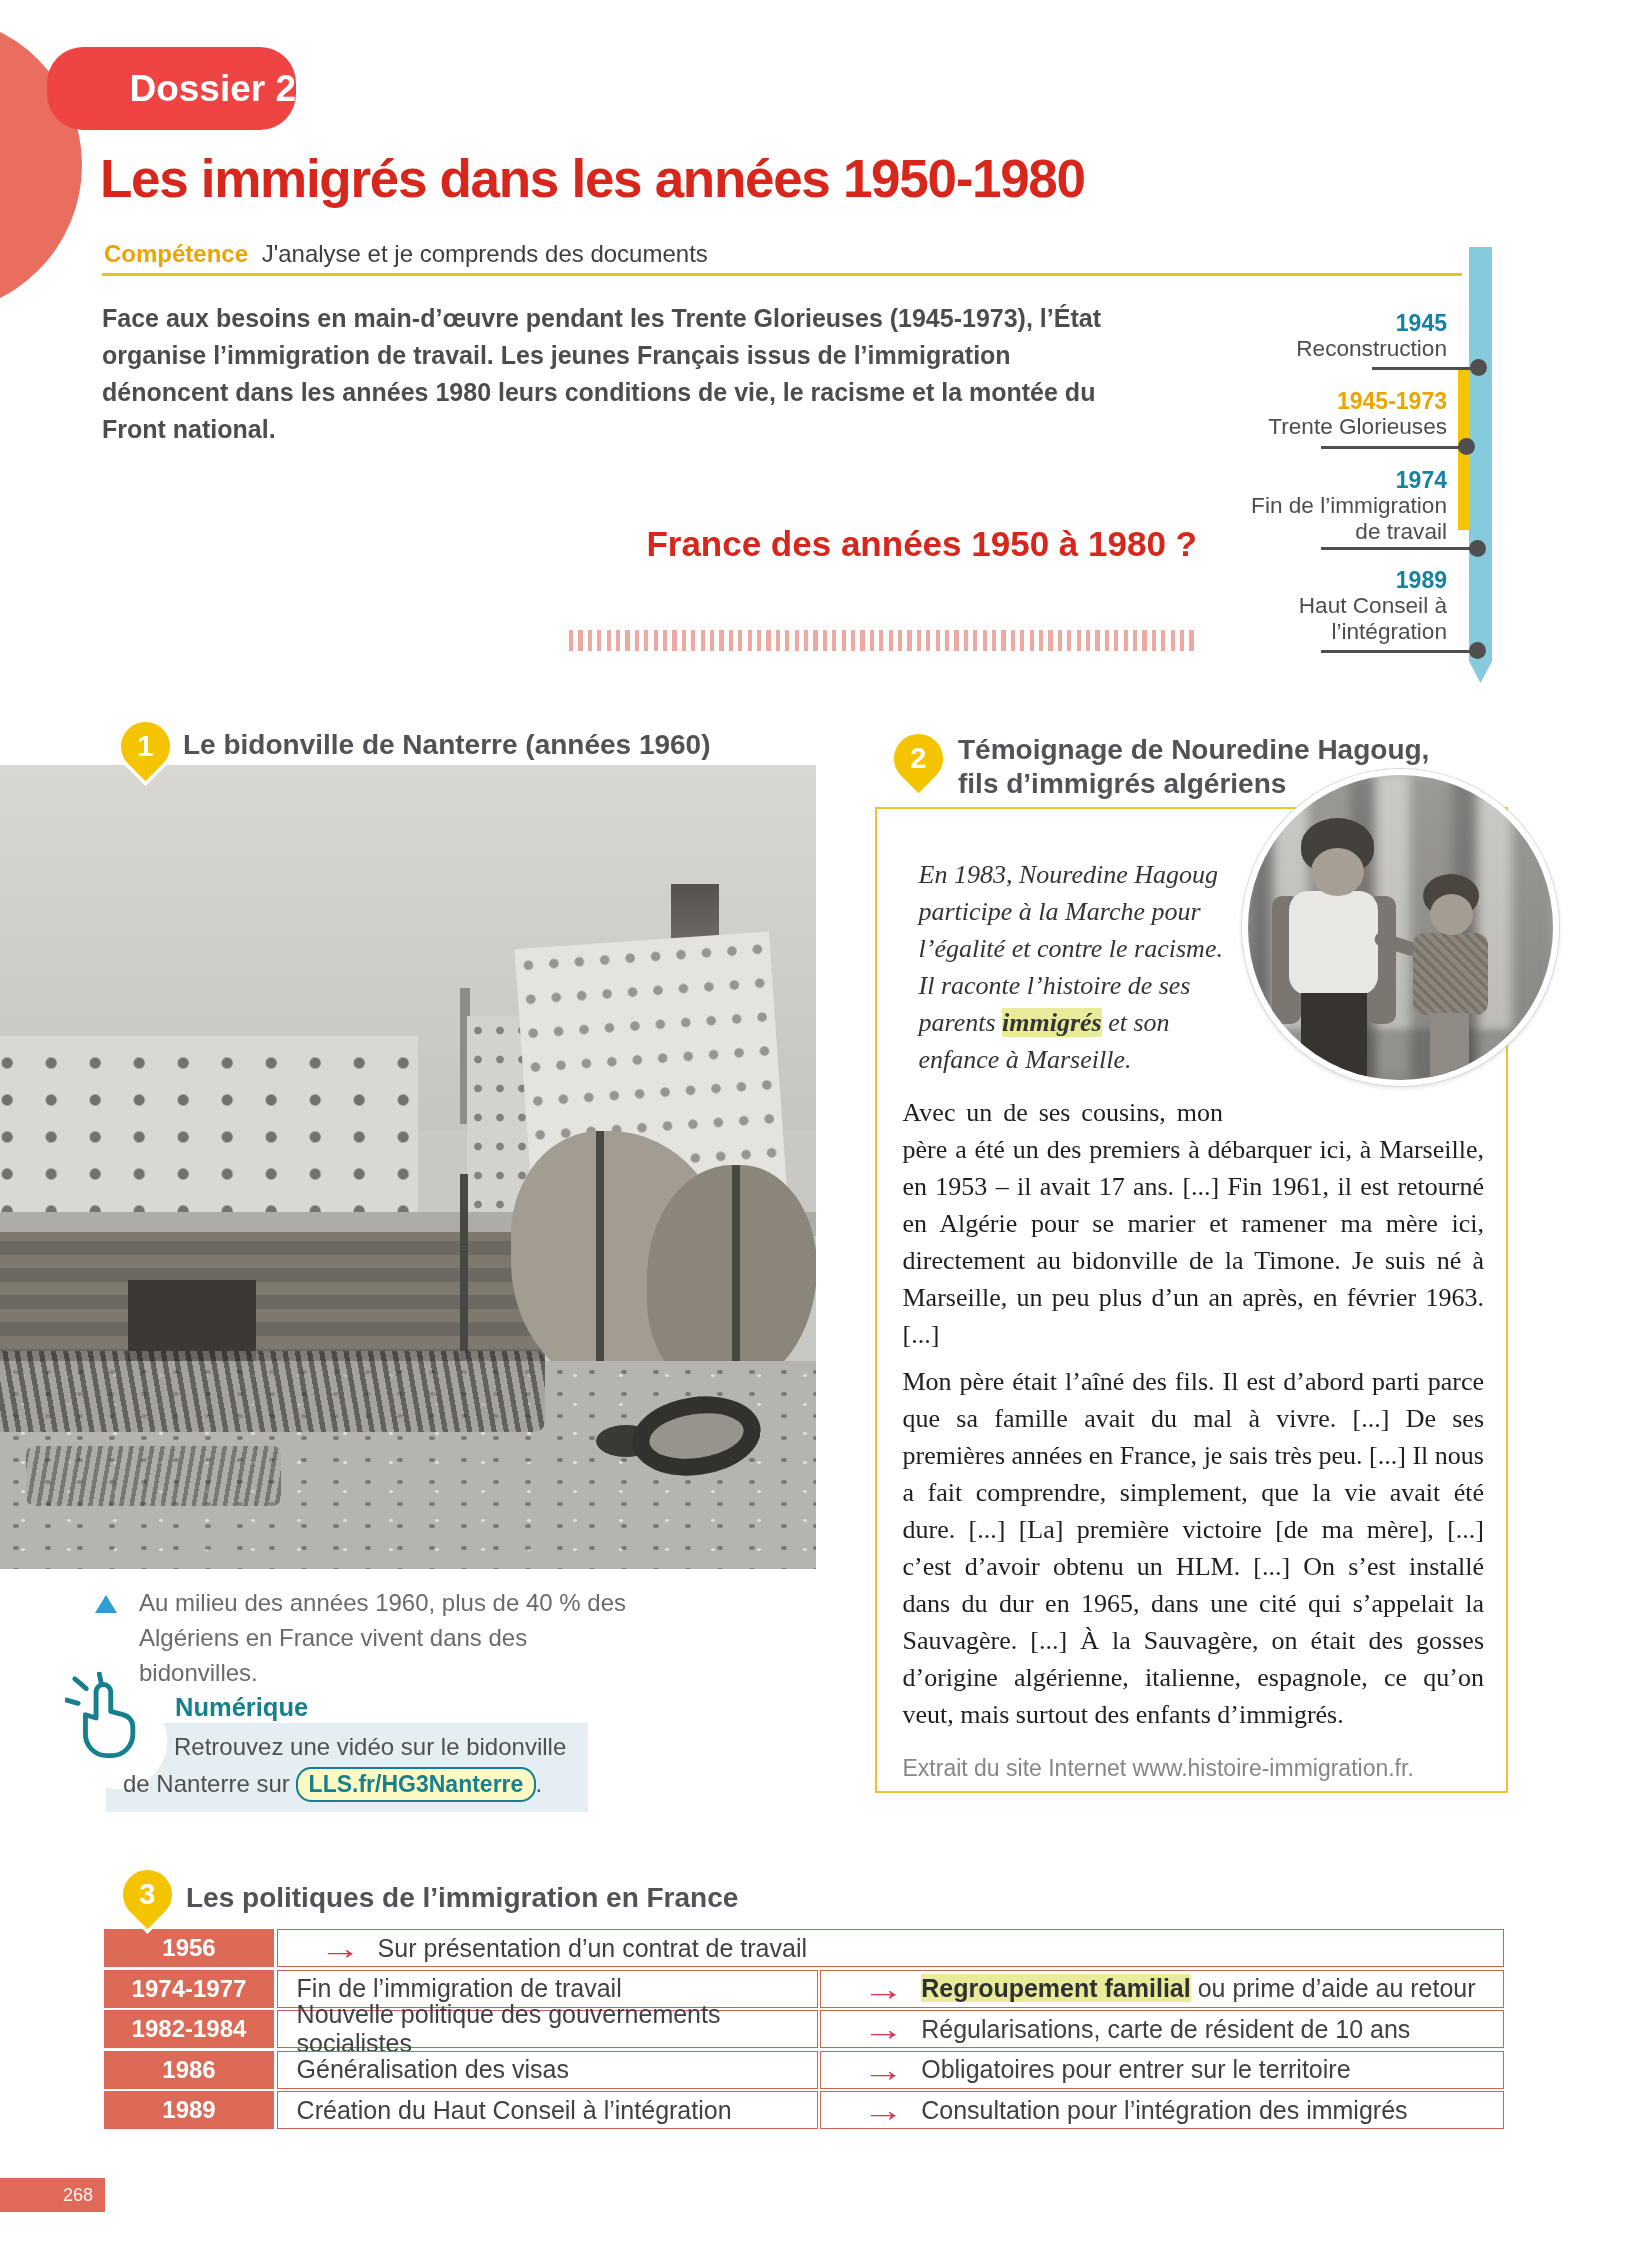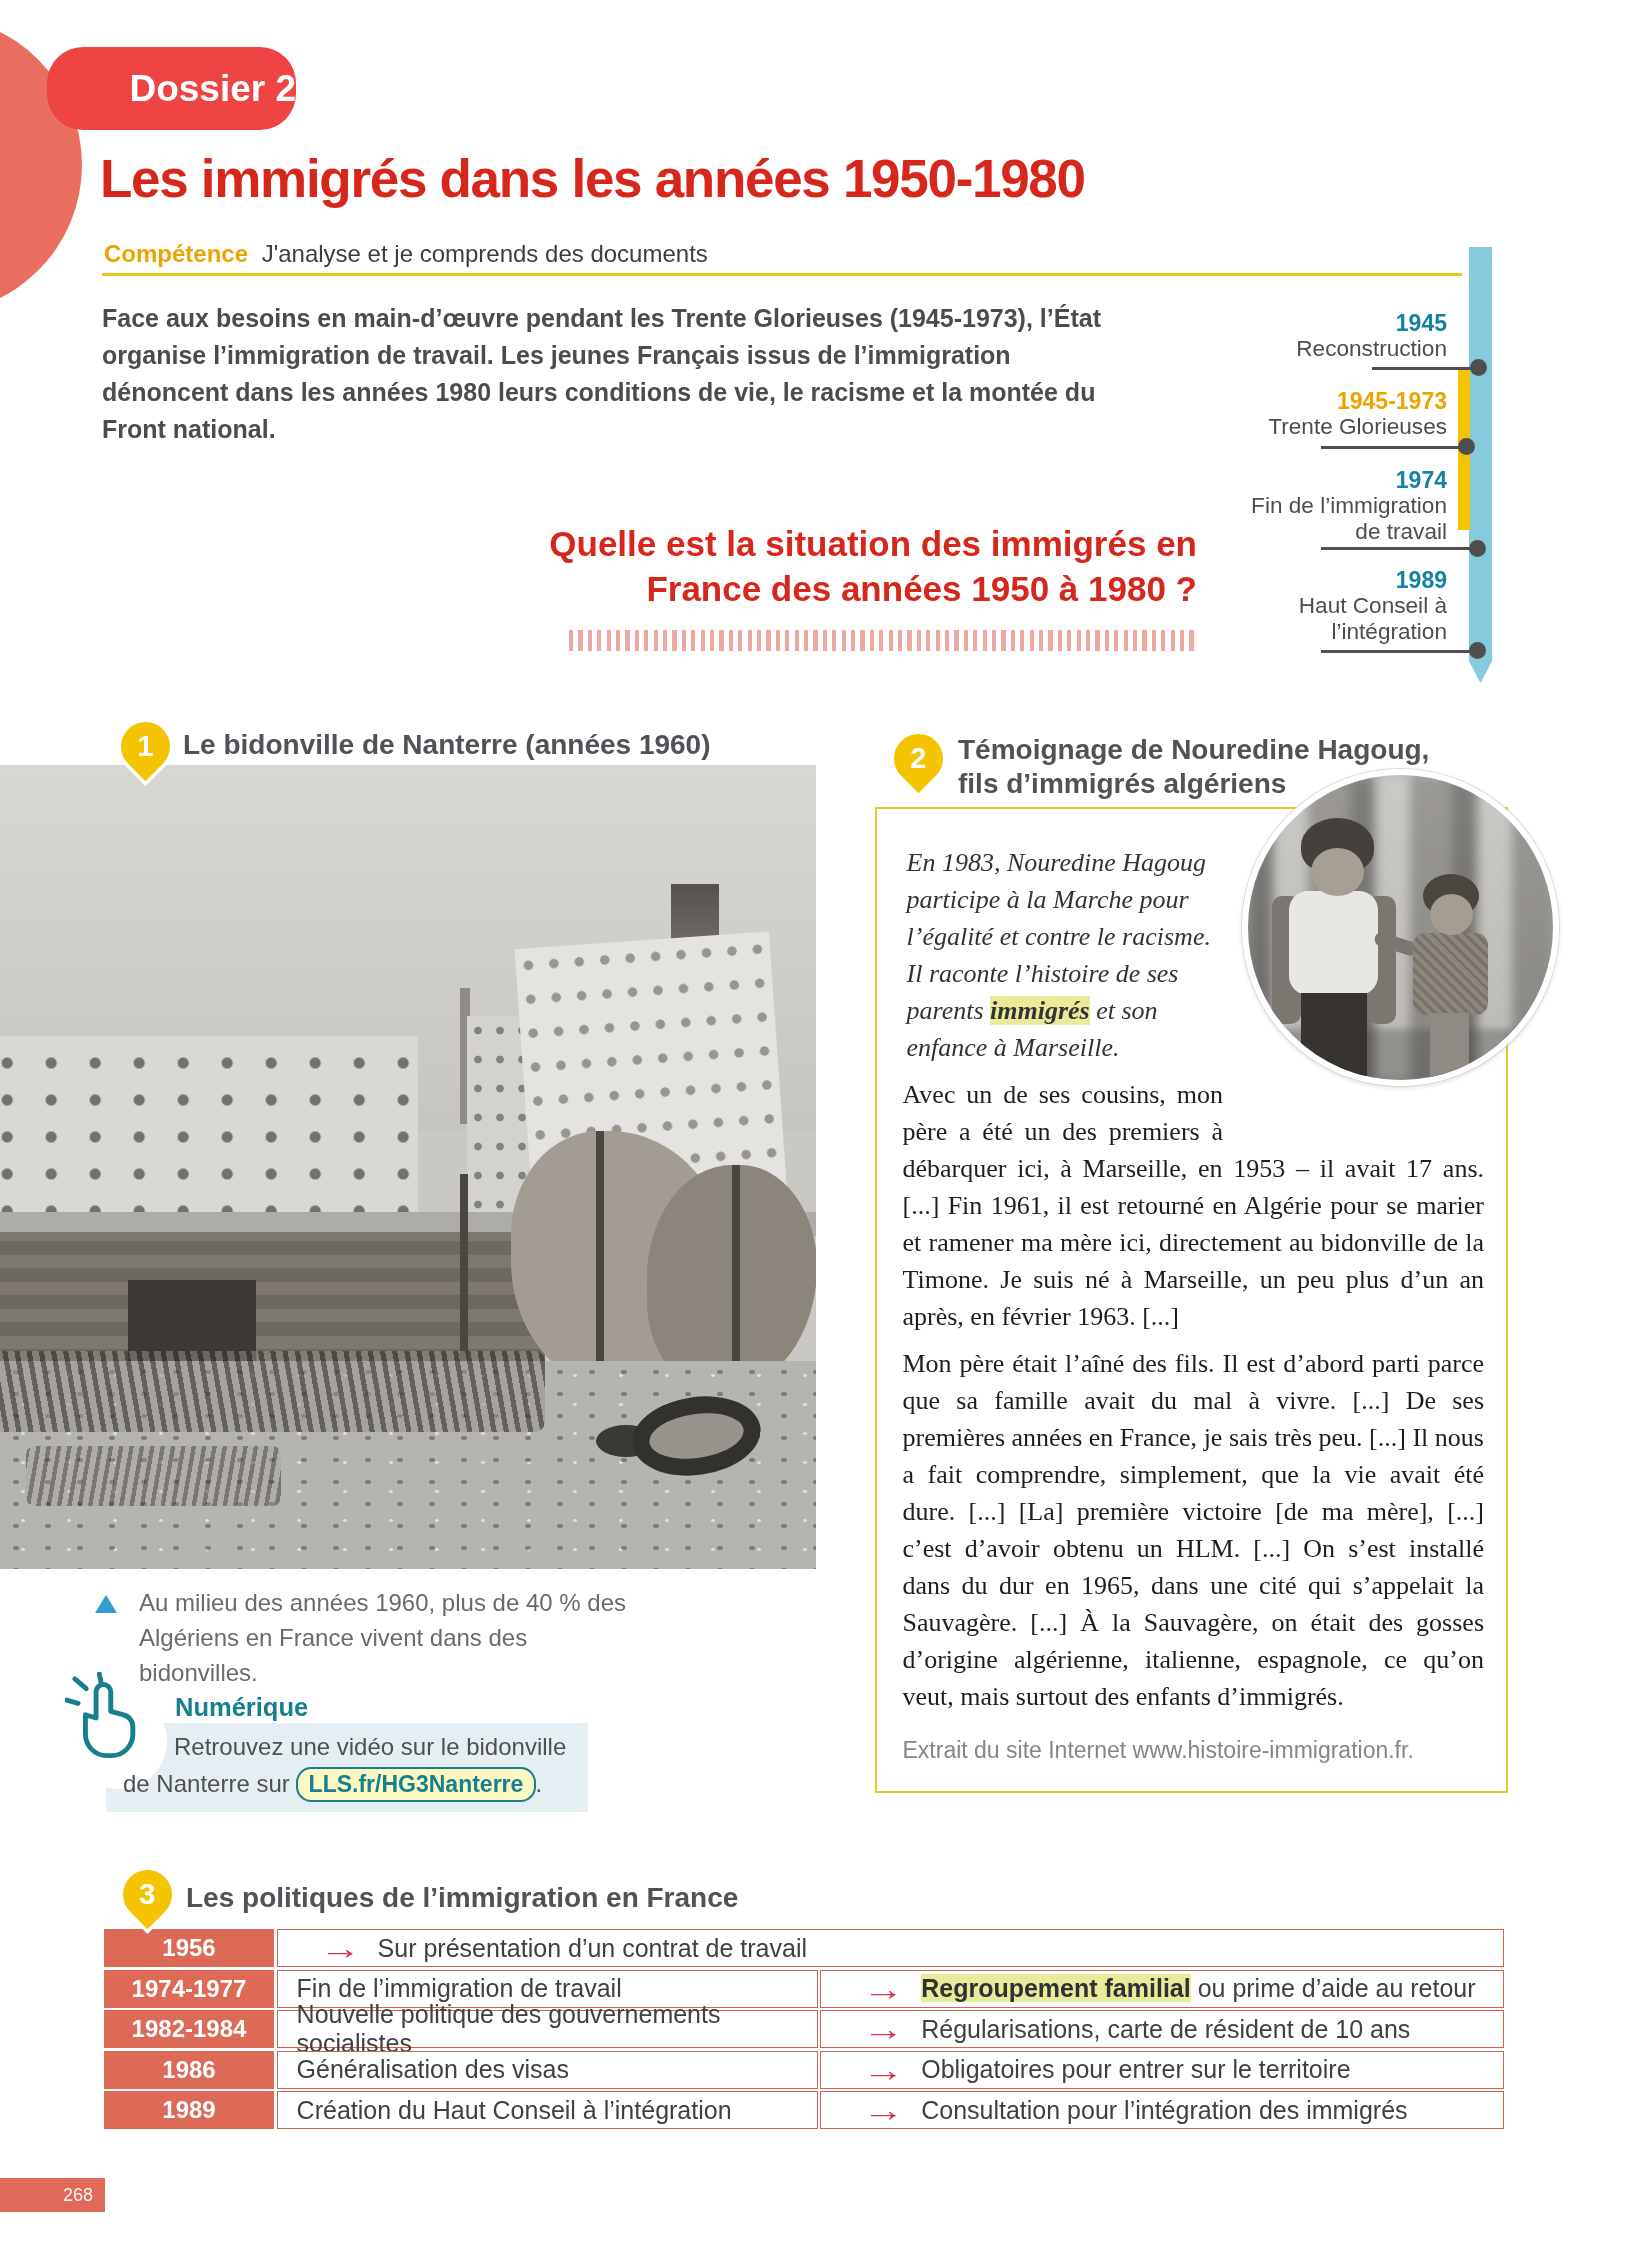--- a/index.html
+++ b/index.html
@@ -82,21 +82,21 @@
   .hand-icon{left:65px;top:1672px;z-index:5;}
   .num-line1{position:absolute;left:68px;top:10.2px;font-size:24px;color:#4f5052;white-space:nowrap;}
   .num-line2{position:absolute;left:17px;top:44px;font-size:24px;color:#4f5052;white-space:nowrap;}
   .pill{display:inline-block;border:2.6px solid #17808f;border-radius:15.3px;background:#fef9c3;color:#17808f;
     font-weight:bold;padding:0 10.2px;line-height:31px;font-size:23px;}
 
   
   .doc2-box{left:875px;top:807px;width:633px;height:986px;border:2.6px solid #ecc52c;background:#fff;
     box-sizing:border-box;padding:31px 22px 0 25.5px;z-index:2;}
   .float-spacer{float:right;width:261px;height:283px;}
-  .doc2-intro{font-family:"Liberation Serif","DejaVu Serif",serif;font-style:italic;font-size:26px;line-height:37px;color:#333;margin:4px;}
+  .doc2-intro{font-family:"Liberation Serif","DejaVu Serif",serif;font-style:italic;font-size:26px;line-height:37px;color:#333;margin:16px;}
   .hl{background:#e9eb9b;font-weight:bold;}
   .quote p{font-family:"Liberation Serif","DejaVu Serif",serif;font-size:26px;line-height:37px;color:#1e1e1e;
     text-align:justify;margin:10.2px 0 0 0;}
   .doc2-source{margin-top:22px;font-size:23px;color:#84868a;}
   .kids{left:1242px;top:769px;width:305px;height:305px;border-radius:50%;border:6px solid #fff;
     box-shadow:0 0 0 0.9px #d5d5d5,0 1.7px 5.1px rgba(0,0,0,.15);overflow:hidden;
     background:linear-gradient(#b5b3af,#918f8b);z-index:5;}
   .kids *{position:absolute;}
   .kids-bg{left:0;top:0;width:100%;height:100%;filter:blur(5.1px);
     background:repeating-linear-gradient(90deg,rgba(40,40,40,.38) 0 25.5px,rgba(222,220,216,.55) 25.5px 60px,rgba(120,118,114,.42) 60px 102px);}
@@ -137,21 +137,20 @@
   <span>Dossier 2</span>
 </div>
 <div class="abs page-title">Les immigrés dans les années 1950-1980</div>
 <div class="abs competence">
   <span class="comp-label">Compétence</span><span>J'analyse et je comprends des documents</span>
 </div>
 <div class="abs header-rule"></div>
 <div class="abs intro">Face aux besoins en main-d’œuvre pendant les Trente Glorieuses (1945-1973), l’État organise l’immigration de travail. Les jeunes Français issus de l’immigration dénoncent dans les années 1980 leurs conditions de vie, le racisme et la montée du Front national.</div>
 
 <div class="abs question">
-  <span>Quelle est la situation des immigrés en</span>
   <span>France des années 1950 à 1980 ?</span>
 </div>
 <div class="abs hatches"></div>
 
 <div class="abs tl-bar-blue"></div>
 <div class="abs tl-bar-yellow"></div>
 <div class="abs tl-line" style="left:1372px;top:367px;width:106px;"></div>
 <div class="abs tl-line" style="left:1321px;top:446px;width:145px;"></div>
 <div class="abs tl-line" style="left:1321px;top:547px;width:157px;"></div>
 <div class="abs tl-line" style="left:1321px;top:650px;width:157px;"></div>

